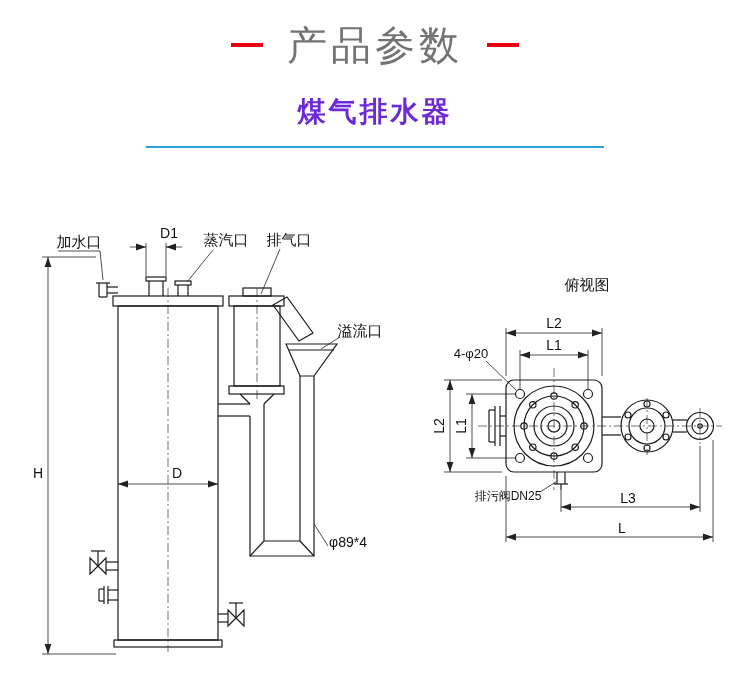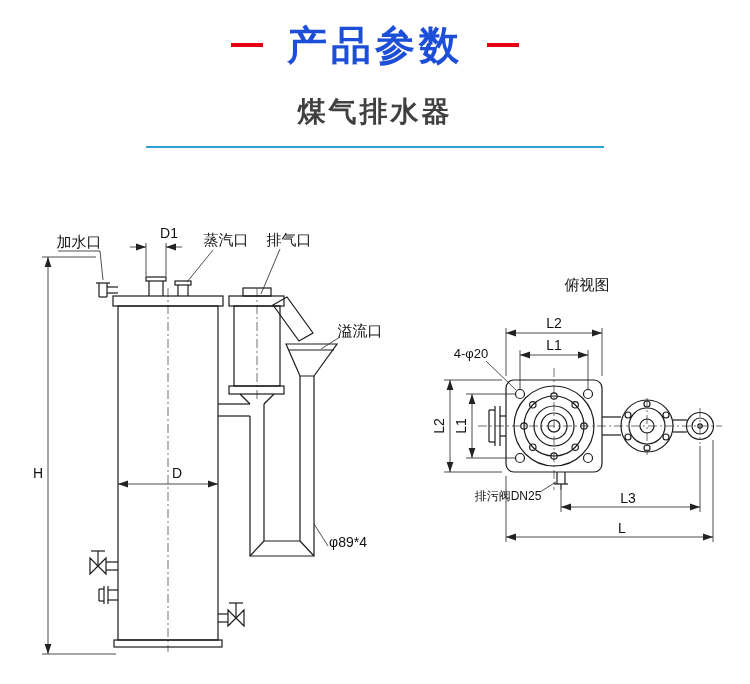--- a/index.html
+++ b/index.html
@@ -2,22 +2,22 @@
 <html><head>
 <meta charset="utf-8">
 <style>
   html,body{margin:0;padding:0;}
   body{
     width:750px;height:684px;background:#ffffff;overflow:hidden;
     font-family:"Liberation Sans","DejaVu Sans",sans-serif;
   }
   .title-row{display:flex;align-items:center;justify-content:center;gap:24px;padding-top:20px;}
   .red-line{width:32px;height:4px;background:#e60012;}
-  .page-title{color:#1d4ed8;font-size:40px;line-height:1.25;font-weight:bold;margin:0;letter-spacing:4px;text-align:right;}
-  .subtitle{text-align:center;color:#404040;font-size:28px;line-height:1.3;font-weight:600;margin:24px 0 0;letter-spacing:3px;}
+  .page-title{color:#737373;font-size:40px;line-height:1.25;font-weight:normal;margin:0;letter-spacing:4px;text-align:right;}
+  .subtitle{text-align:center;color:#6d28d9;font-size:28px;line-height:1.3;font-weight:600;margin:24px 0 0;letter-spacing:3px;}
   .blue-divider{width:458px;height:2px;background:#2f9fd6;margin:16px auto 0;}
   svg{display:block;margin:52px auto 0;}
   .obj{stroke:#1c1c1c;fill:none;stroke-width:1.2;stroke-linejoin:miter;}
   .thin{stroke:#222;fill:none;stroke-width:0.8;}
   .cl{stroke:#333;fill:none;stroke-width:0.7;stroke-dasharray:9 3 2 3;}
   .lbl{fill:#111;}
 </style>
 </head>
 <body>
 

